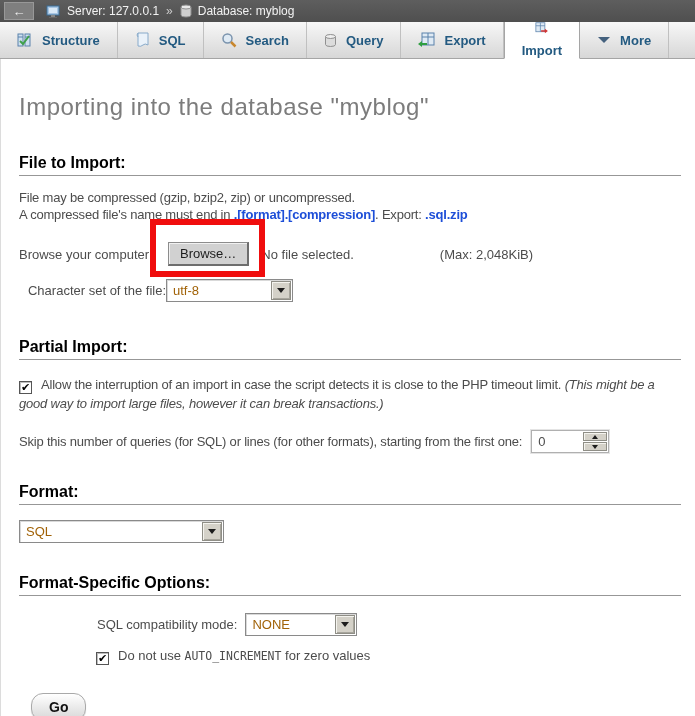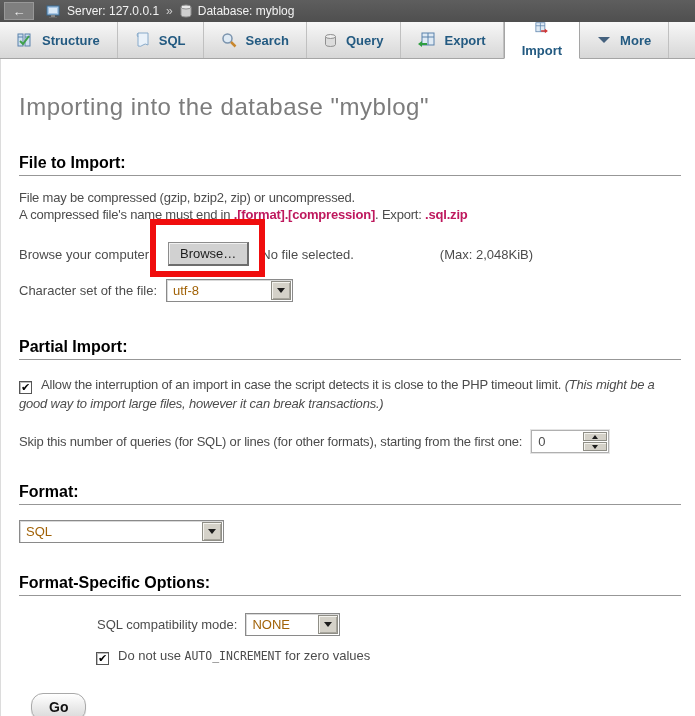--- a/index.html
+++ b/index.html
@@ -76,21 +76,21 @@
     padding-bottom:3px;
     margin-right:4px;
   }
   .h-file   { margin-top:33px; }
   .h-part   { margin-top:36px; }
   .h-format { margin-top:30px; }
   .h-fso    { margin-top:31px; }
 
   .body-line { margin-top:0; line-height:17px; letter-spacing:-0.2px; }
   .first-line { margin-top:13px; }
-  .bold { font-weight:bold; color:#be185d;margin-top:16px; }
+  .bold { font-weight:bold; color:#1d4ed8;margin-top:16px; }
 
   .row { display:flex; align-items:center; }
   .browse-row { margin-top:19px; position:relative; }
   .browse-label { width:149px; flex:none; }
   .browse-btn {
     font-family:"Liberation Sans", sans-serif;
     font-size:13px; color:#1d1d1d;
     background:#d1d1d1;
     border:1px solid #8c8c8c;
     border-right:2px solid #6d6d6d;
@@ -105,21 +105,21 @@
   .annotation-box {
     position:absolute;
     left:131px; top:-23px;
     width:115px; height:58px;
     border:6px solid #f00d0d;
     pointer-events:none;
     z-index:5;
   }
 
   .charset-row { margin-top:13px; }
-  .charset-label { width:147px; flex:none; }
+  .charset-label { width:147px; flex:none;text-align:right; }
 
   
   .wselect {
     display:inline-flex; align-items:stretch;
     height:23px;
     background:#fff;
     border:1px solid #8a8a8a;
     box-shadow:inset 1px 1px 0 #d9d9d9;
   }
   .wsel-val { flex:1; padding:3px 6px; color:#a16207; overflow:hidden; white-space:nowrap; }
@@ -327,21 +327,21 @@
     <span class="wsel-val">SQL</span>
     <span class="wsel-btn">
         <span class="tri-down"></span>
       </span>
   </div>
 
   
   <h2 class="section-heading h-fso">Format-Specific Options:</h2>
   <div class="row compat-row">
     <span class="compat-label">SQL compatibility mode:</span>
-    <div class="wselect" style="width:95px">
+    <div class="wselect" style="width:112px">
       <span class="wsel-val">NONE</span>
       <span class="wsel-btn">
           <span class="tri-down"></span>
         </span>
     </div>
   </div>
   <p class="autoinc-para"><span class="checkbox"><span>✔</span></span><span>Do not use </span><span class="mono">AUTO_INCREMENT</span><span> for zero values</span></p>
 
   <button class="go-btn">Go</button>
 

